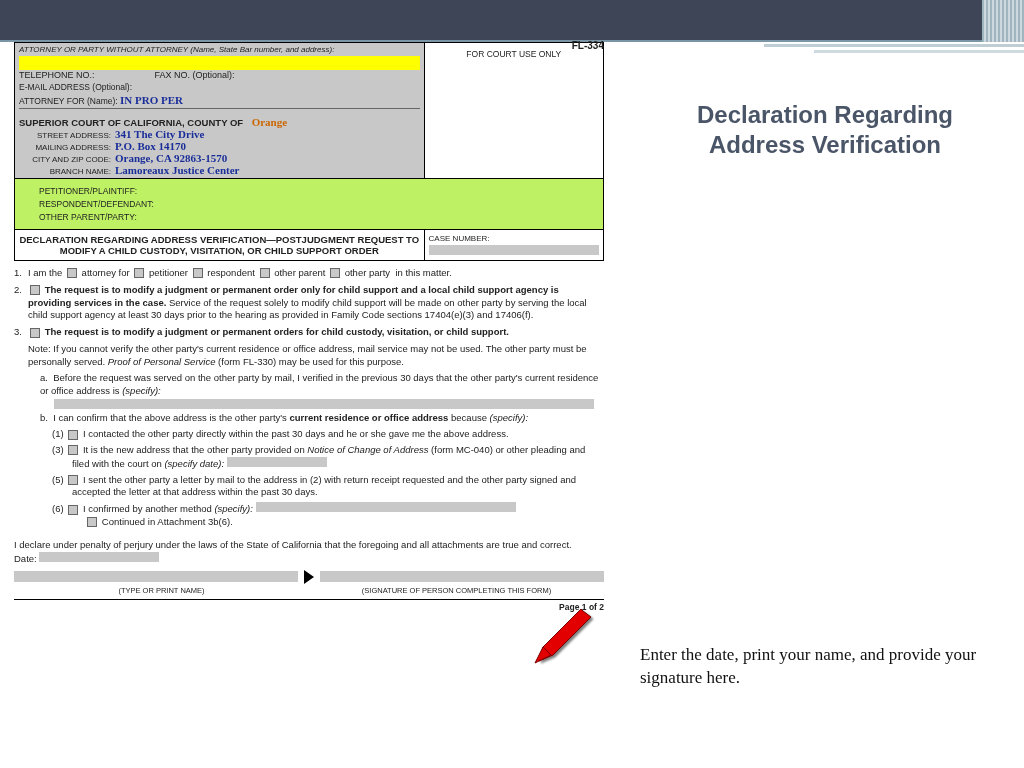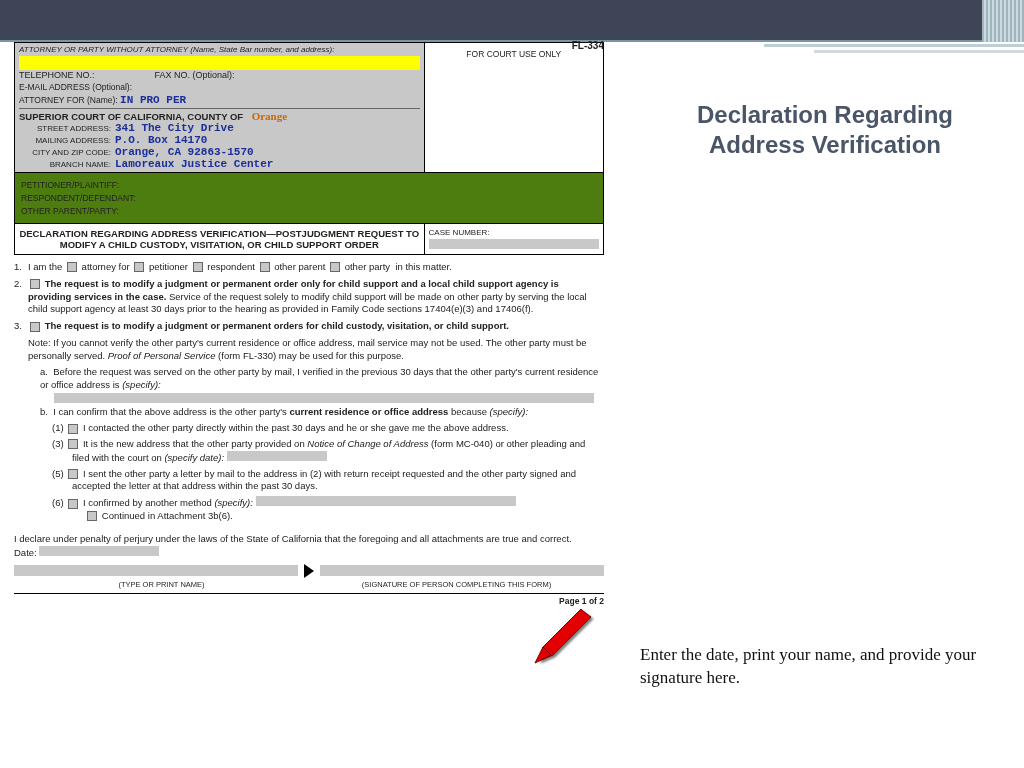--- a/index.html
+++ b/index.html
@@ -12,27 +12,27 @@
 .form-area { position: absolute; top: 42px; left: 14px; width: 590px; font-size: 9px; color: #222; }
 .form-id { position: absolute; top: -2px; right: 0; font-weight: bold; font-size: 10px; }
 .header-box { border: 1px solid #000; display: flex; }
 .header-left { width: 410px; background: #c8c8c8; padding: 2px 4px; position: relative; }
 .header-right { width: 180px; background: #fff; border-left: 1px solid #000; }
 .court-use { text-align: center; font-size: 8.5px; padding-top: 6px; }
 .atty-label { font-style: italic; font-size: 8px; }
 .yellow-bar { background: #ffff00; height: 14px; margin-top: 2px; }
 .field-row { margin-top: 2px; font-size: 8.5px; }
 .phone-row { display:flex; gap:60px; }
-.blue-txt { color: #1a2e9a; font-weight: bold; font-family: Liberation Mono, monospace; font-size: 11px; }
-.court-sect { border-top:1px solid #666; margin-top:2px; padding-top:1px; }
+.blue-txt { color: #1a2e9a; font-weight: bold; font-family: Liberation Serif, serif; font-size: 11px; }
+.court-sect { border-top:1px solid #666; margin-top:2px; padding-top:7px; }
 .court-title { font-weight:bold; font-size:9.5px; }
 .orange-txt { color:#cc6600; font-weight:bold; font-family:'Times New Roman',serif; font-size:11px; }
 .addr-lbl { display:inline-block; width:92px; text-align:right; font-size:8px; margin-right:4px; }
 
-.parties-box { border:1px solid #000; border-top:none; background:#4d7c0f; padding:4px 6px; display:flex; }
+.parties-box { border:1px solid #000; border-top:none; background:#bef264; padding:4px 24px; display:flex; }
 .parties-left { width:410px; }
 .parties-left div { margin:3px 0; font-size:8.5px; }
 .title-box { border:1px solid #000; border-top:none; display:flex; }
 .title-left { width:410px; text-align:center; font-weight:bold; font-size:9.5px; padding:4px; }
 .title-right { width:180px; border-left:1px solid #000; padding:4px; font-size:8px; }
 .case-fill { background:#c8c8c8; height:10px; margin-top:2px; }
 
 .body-items { margin-top:6px; font-size:9.5px; line-height:1.35; }
 .item { display:flex; margin:4px 0; }
 .item .num { width:14px; }

